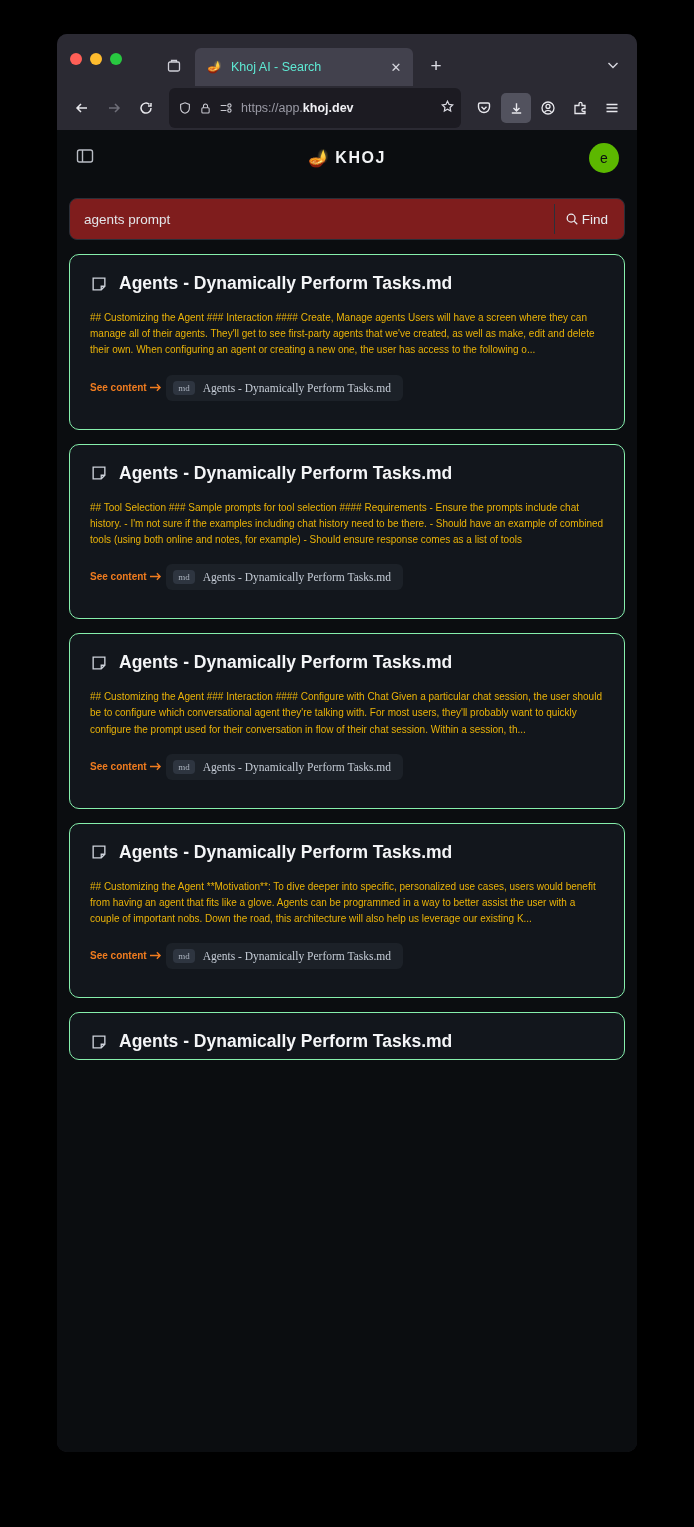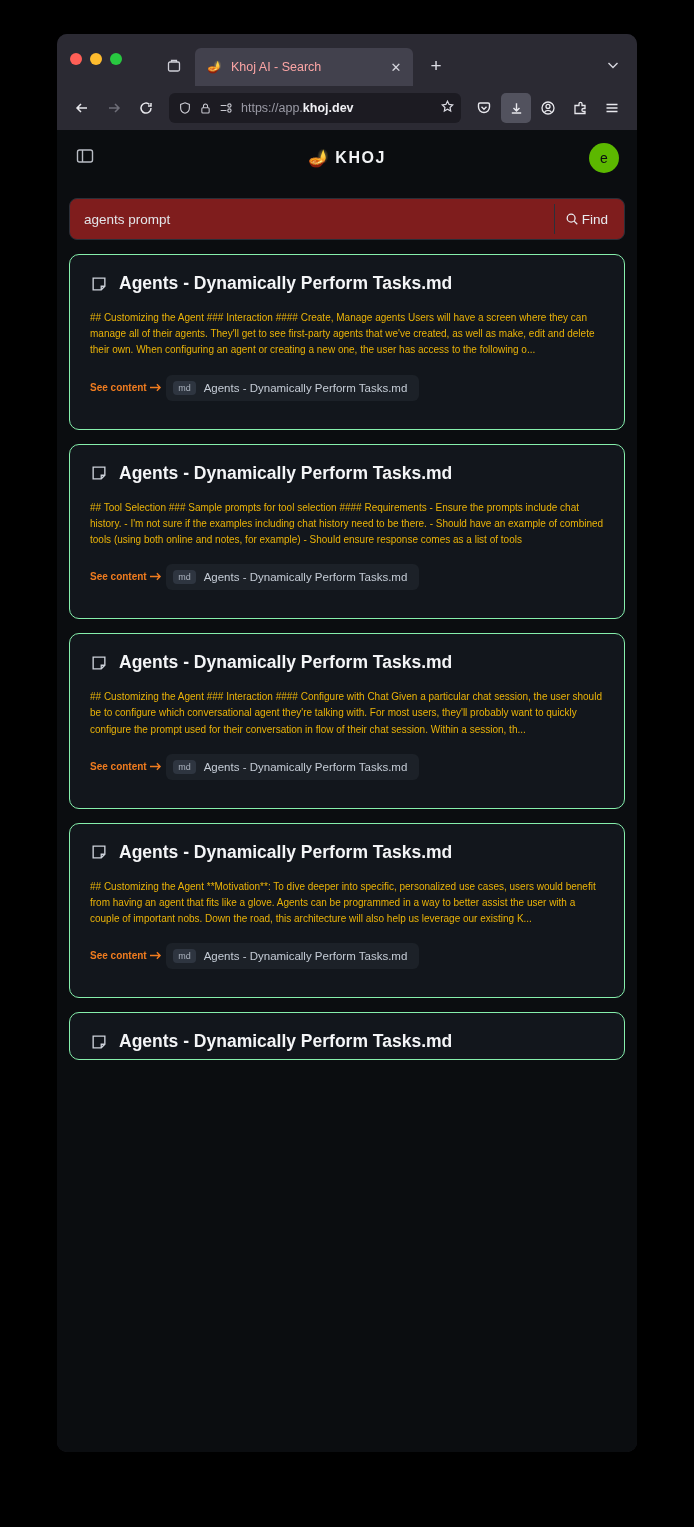--- a/index.html
+++ b/index.html
@@ -72,21 +72,21 @@
     height: 2px;
     background: #0df;
     opacity: 0;
   }
   .tab-favicon {
     width: 16px; height: 16px;
     display: flex; align-items: center; justify-content: center;
     font-size: 12px;
   }
   .tab-title {
-    color: #fca5a5;
+    color: #5eead4;
     font-size: 12.5px;
     white-space: nowrap;
     overflow: hidden;
     text-overflow: ellipsis;
     flex: 1;
   }
   .tab-close {
     width: 18px; height: 18px;
     display: flex; align-items: center; justify-content: center;
     color: #d6d6de;
@@ -118,21 +118,21 @@
   }
   .navbtn {
     width: 30px; height: 30px;
     display: flex; align-items: center; justify-content: center;
     border-radius: 5px;
     color: #e8e8ed;
   }
   .navbtn.disabled { color: #6e6e78; }
   .urlbar {
     flex: 1;
-    height: 30px;
+    height: 40px;
     background: #1c1b22;
     border-radius: 6px;
     display: flex;
     align-items: center;
     padding: 0 6px 0 9px;
     gap: 7px;
     margin: 0 6px;
     min-width: 0;
   }
   .url-icons { display: flex; align-items: center; gap: 7px; color: #c8c8d0; }
@@ -256,20 +256,21 @@
   }
   .chip {
     display: inline-flex;
     align-items: center;
     gap: 8px;
     background: #1c2128;
     border-radius: 6px;
     padding: 6px 12px 6px 7px;
     color: #c5ccd6;
     font-size: 11.5px;
+    font-family: Liberation Serif, serif;
   }
   .chip-badge {
     background: #2e3540;
     border-radius: 4px;
     padding: 2px 5px;
     font-size: 9px;
     color: #aab2bd;
   }
   .card.partial {
     padding-bottom: 0;

